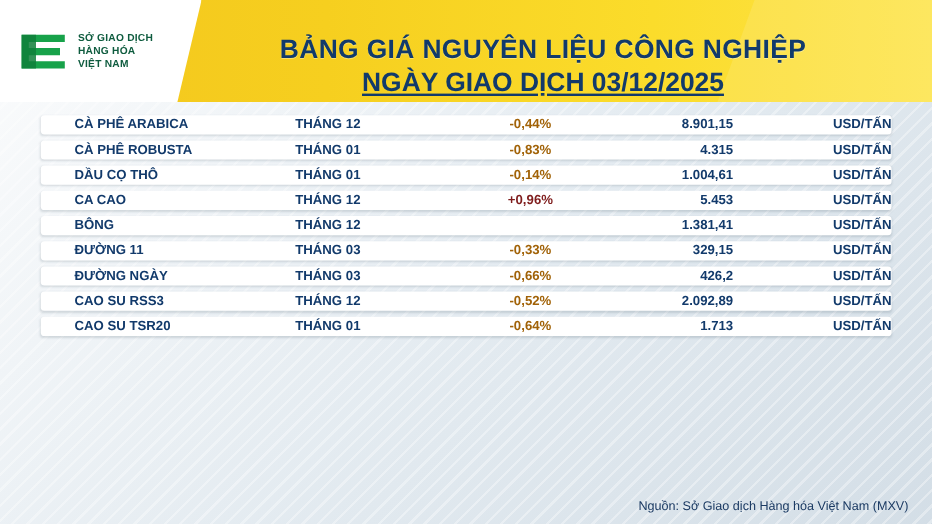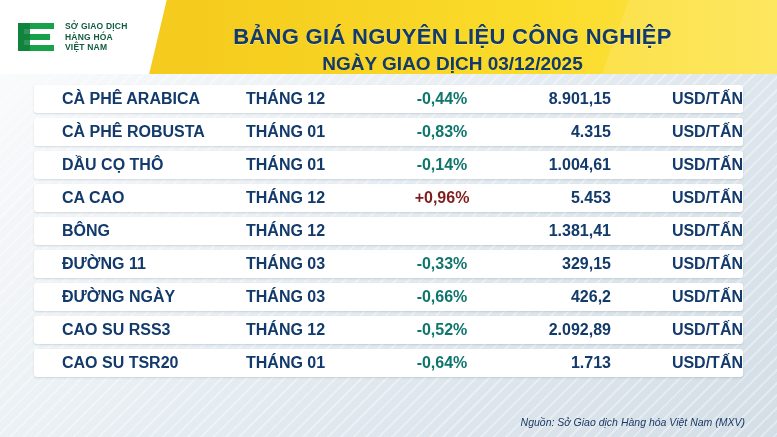--- a/index.html
+++ b/index.html
@@ -28,21 +28,21 @@
     inset: 0;
     background: repeating-linear-gradient(135deg,
       rgba(255,255,255,0.35) 0px,
       rgba(255,255,255,0.35) 2px,
       rgba(255,255,255,0) 2px,
       rgba(255,255,255,0) 9px);
     pointer-events: none;
   }
   .header {
     position: relative;
-    height: 74px;
+    height: 85px;
     background: linear-gradient(90deg, #f3c51d 0%, #f6cf1f 35%, #fbdc2b 70%, #fde44a 100%);
     display: flex;
     align-items: center;
     overflow: hidden;
   }
   .header::after {
     content: "";
     position: absolute;
     right: -40px;
     top: -30px;
@@ -85,40 +85,41 @@
   }
   .title-main {
     font-size: 22px;
     font-weight: bold;
     color: #123a6b;
     letter-spacing: .3px;
     line-height: 1.15;
     text-shadow: 0 1px 0 rgba(255,255,255,0.35);
   }
   .title-sub {
-    font-size: 19px;
+    font-size: 22px;
     font-weight: bold;
     color: #123a6b;
     line-height: 1.25;
     margin-top: 2px;
+    text-decoration: underline;
   }
   .table {
     position: relative;
     z-index: 2;
     padding: 11px 34px 0 34px;
   }
   .row {
     display: flex;
     align-items: center;
-    height: 28px;
+    height: 16px;
     background: #ffffff;
     border-radius: 3px;
     margin-bottom: 5px;
     box-shadow: 0 1px 2px rgba(40,60,80,0.16);
-    font-size: 16px;
+    font-size: 11px;
     font-weight: bold;
     color: #123a6b;
   }
   .c-name {
     flex: 0 0 212px;
     padding-left: 28px;
     box-sizing: border-box;
     white-space: nowrap;
   }
   .c-month {
@@ -131,28 +132,27 @@
   }
   .c-price {
     flex: 1 1 auto;
     text-align: right;
     padding-right: 28px;
   }
   .c-unit {
     flex: 0 0 104px;
     text-align: right;
   }
-  .down { color: #0f766e; }
+  .down { color: #a16207; }
   .up { color: #7f1d1d; }
   .footer {
     position: absolute;
-    right: 32px;
+    right: 20px;
     bottom: 9px;
     font-size: 10.5px;
-    font-style: italic;
     color: #1b3a63;
     z-index: 2;
   }
 </style>
 </head>
 <body>
 
 <div class="page">
 
   <div class="header">

